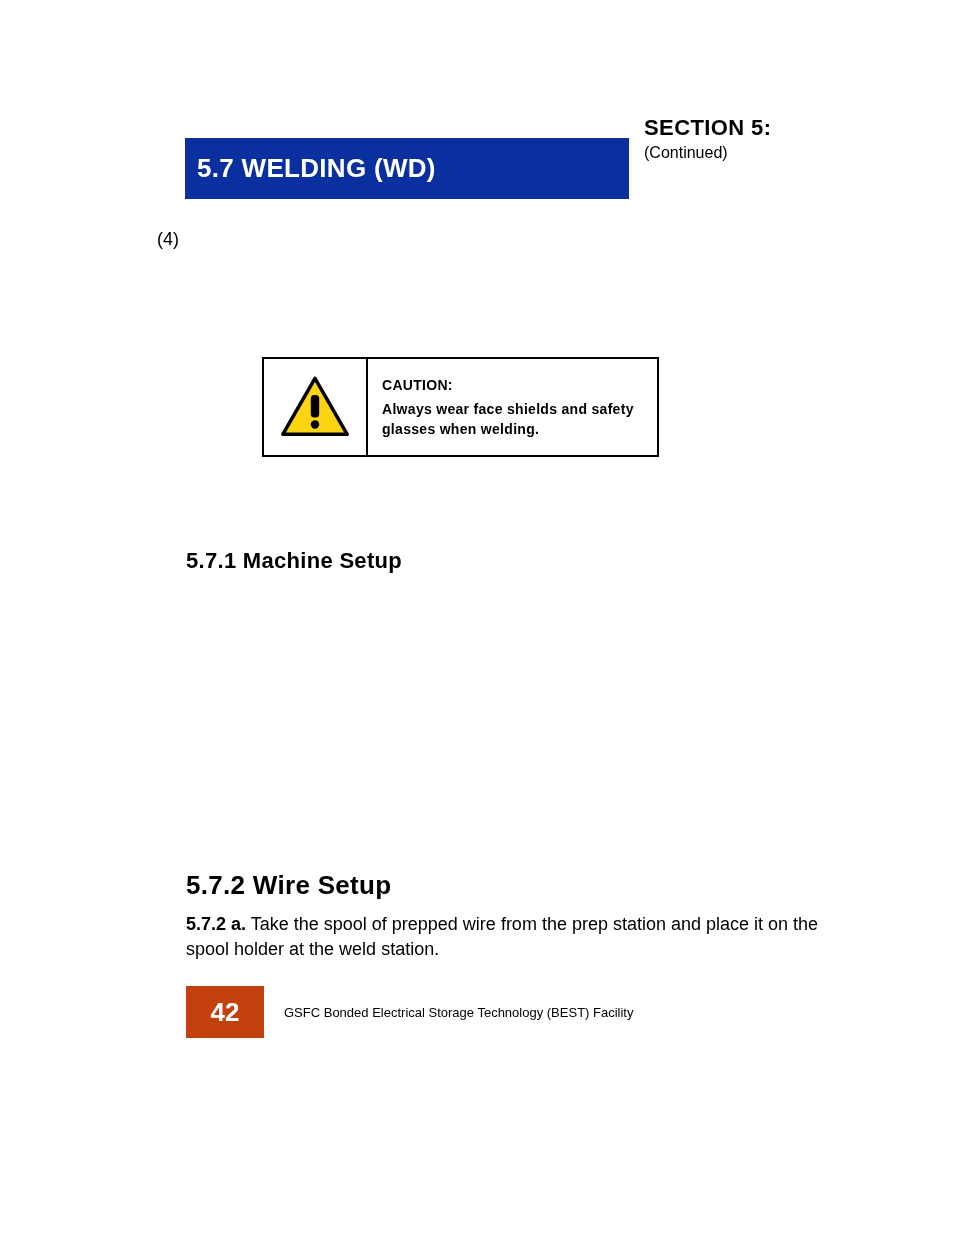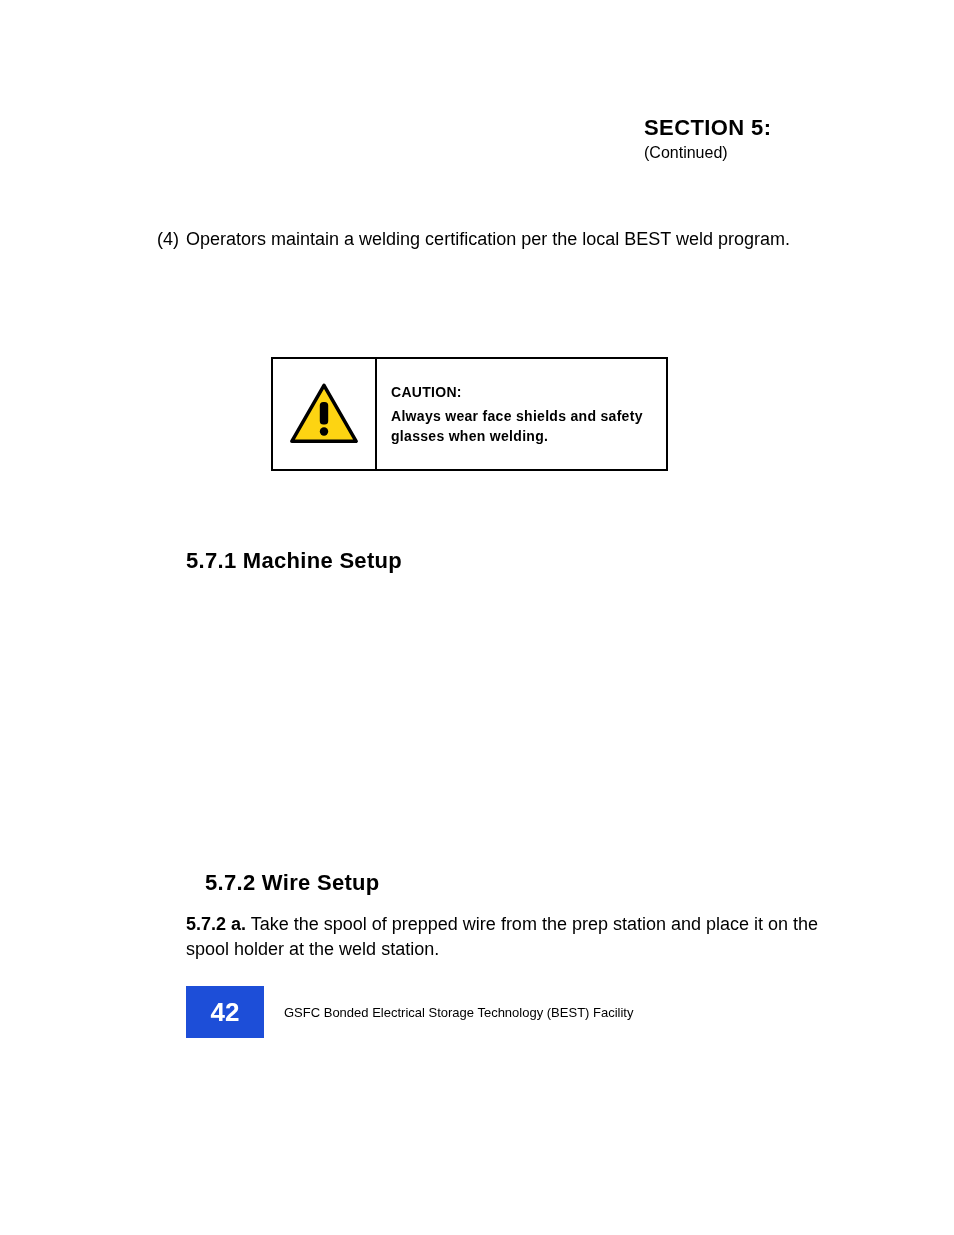--- a/index.html
+++ b/index.html
@@ -64,23 +64,23 @@
   .intro .hang {
     position: absolute;
     left: -29px;
     top: 0;
   }
 
   
   .caution-box {
     position: absolute;
     top: 357px;
-    left: 271px;
+    left: 262px;
     width: 397px;
-    height: 114px;
+    height: 100px;
     border: 2px solid #000;
     display: flex;
     box-sizing: border-box;
   }
   .caution-icon-cell {
     width: 104px;
     border-right: 2px solid #000;
     display: flex;
     align-items: center;
     justify-content: center;
@@ -135,24 +135,23 @@
     width: 640px;
     font-size: 18px;
     line-height: 1.4;
   }
   .body-note .label { font-weight: 700; }
 
   .body-heading-2 {
     position: absolute;
     left: 186px;
     top: 870px;
-    font-size: 22px;
-    font-weight: 700;
-    letter-spacing: 0.3px;
-    margin-left: 19px;
+    font-size: 26px;
+    font-weight: 700;
+    letter-spacing: 0.3px;
   }
   .body-p2 {
     position: absolute;
     left: 186px;
     top: 912px;
     width: 640px;
     font-size: 18px;
     line-height: 1.4;
   }
   .body-p2 .run-in { font-weight: 700; }
@@ -164,46 +163,46 @@
     top: 1012px;
     width: 954px;
     display: flex;
     align-items: center;
   }
   .page-badge {
     position: absolute;
     left: 186px;
     width: 78px;
     height: 52px;
-    background: #1d4ed8;
+    background: #c2410c;
     color: #fff;
     font-size: 26px;
     font-weight: 700;
     display: flex;
     align-items: center;
     justify-content: center;
   }
   .footer-text {
     position: absolute;
     left: 284px;
     font-size: 13px;
     white-space: nowrap;
   }
 </style>
 </head>
 <body>
 
 <div class="page">
 
+  <div class="section-bar">5.7  WELDING (WD)</div>
   <div class="section-caption">SECTION 5:</div>
   <div class="section-sub">(Continued)</div>
 
   <div class="intro">
     <span class="hang">(4)</span>
-    <span>Operators maintain a welding certification per the local BEST weld program.</span>
   </div>
 
   <div class="caution-box">
     <div class="caution-icon-cell">
       <svg class="caution-icon" viewBox="0 0 100 90">
         <path d="M50 4 L96 84 L4 84 Z" fill="#fdd412" stroke="#000" stroke-width="5" stroke-linejoin="round"></path>
         <rect x="44" y="28" width="12" height="32" rx="5" fill="#000"></rect>
         <circle cx="50" cy="70" r="6" fill="#000"></circle>
       </svg>
     </div>

